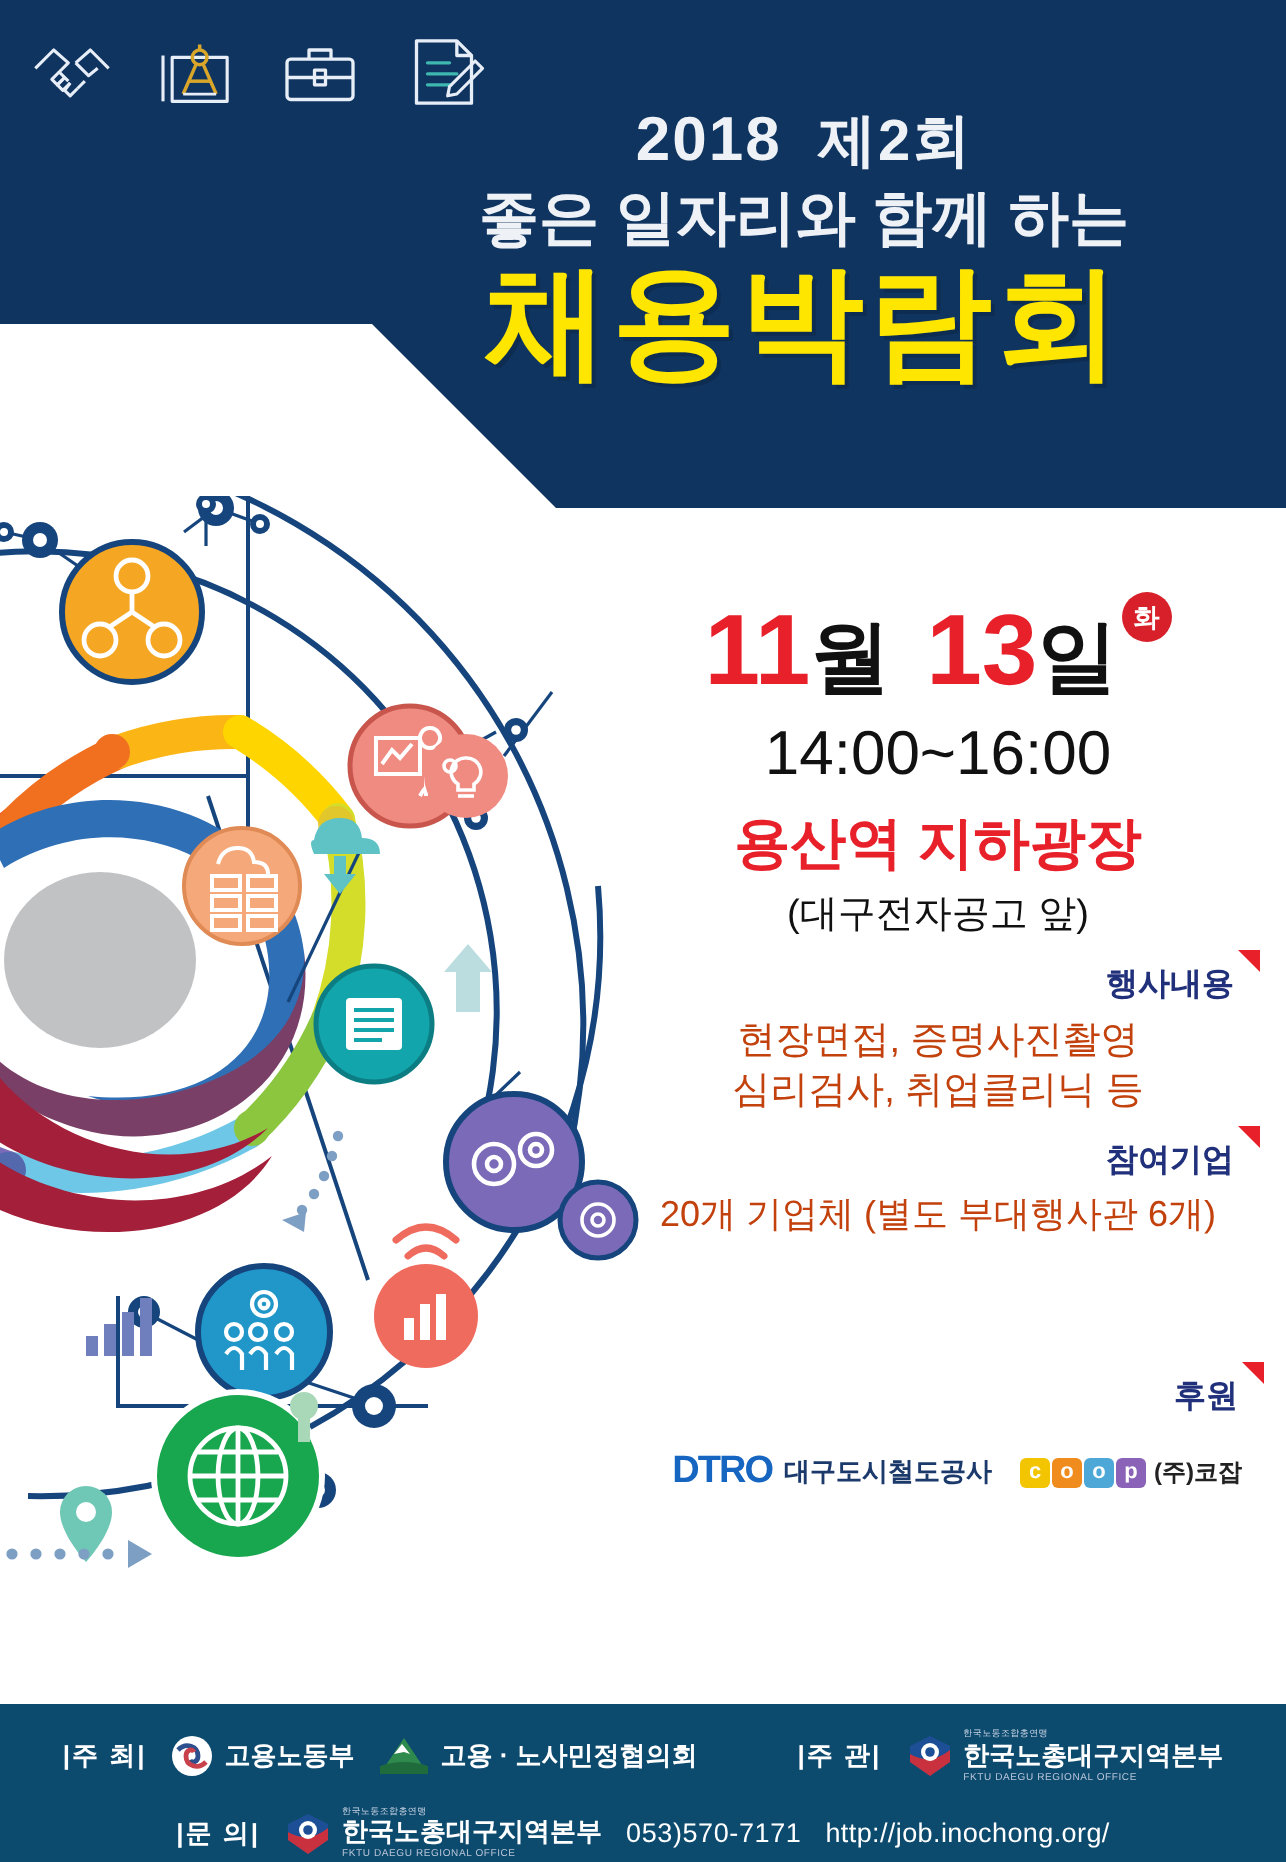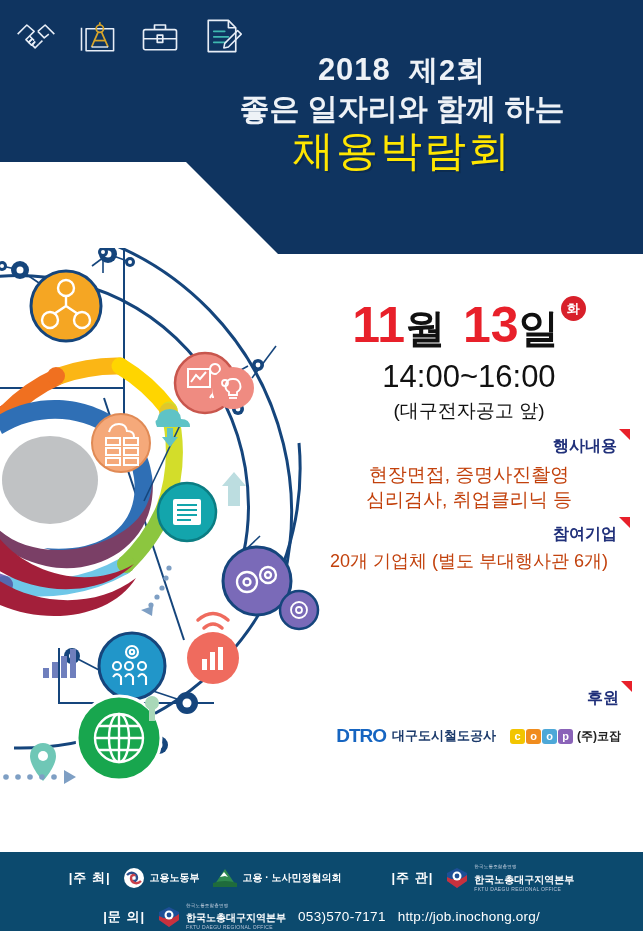--- a/index.html
+++ b/index.html
@@ -52,22 +52,22 @@
   .title-line1 .yr { font-size: 31px; }
   .title-line2 {
     color: #eef2f7;
     font-size: 30px;
     font-weight: bold;
     margin-top: 9px;
     white-space: nowrap;
   }
   .title-main {
     color: #ffe600;
-    font-size: 42px;
-    font-weight: normal;
+    font-size: 62px;
+    font-weight: bold;
     margin-top: 6px;
     letter-spacing: 2px;
     white-space: nowrap;
     text-shadow: 2px 2px 0 rgba(0,0,0,0.15);
   }
 
   
   .graphic {
     position: absolute;
     left: -16px; top: 248px;
@@ -220,21 +220,21 @@
   .footer-row.r1 { margin-top: 13px; }
   .footer-row.r2 { margin-top: 12px; }
   .f-label {
     color: #ffffff;
     font-size: 13px;
     font-weight: bold;
     letter-spacing: 1px;
     white-space: nowrap;
   }
   .f-org { display: flex; align-items: center; gap: 5px; white-space: nowrap; }
-  .f-org-name { color: #ffffff; font-size: 10px; font-weight: bold; }
+  .f-org-name { color: #ffffff; font-size: 13px; font-weight: bold; }
   .f-org-stack { line-height: 1; }
   .f-org-top { font-size: 4.5px; color: #cdd7e6; display: block; letter-spacing: .2px; }
   .f-org-sub { font-size: 5px; color: #b9c5d8; display: block; letter-spacing: .3px; margin-top: 1px; }
   .f-phone { color: #ffffff; font-size: 13.5px; letter-spacing: .3px; white-space: nowrap; }
   .f-url { color: #ffffff; font-size: 13.5px; letter-spacing: .2px; white-space: nowrap; }
   .gap-lg { width: 26px; }
 </style>
 </head>
 <body>
 
@@ -533,20 +533,21 @@
 
   <div class="info">
 
     <div class="date-row">
       <span class="date-num">11</span><span class="date-unit">월</span>
       <span style="display:inline-block;width:9px"></span>
       <span class="date-num">13</span><span class="date-unit">일</span><span class="day-badge">화</span>
     </div>
 
     <div class="time-line">14:00~16:00</div>
+    <div class="place-line">용산역 지하광장</div>
     <div class="place-sub">(대구전자공고 앞)</div>
 
     <div class="section">
       <div class="sec-label">
         <span>행사내용</span>
         <span class="flag"></span>
       </div>
       <div class="sec-body">
         <div>현장면접, 증명사진촬영</div>
         <div>심리검사, 취업클리닉 등</div>

